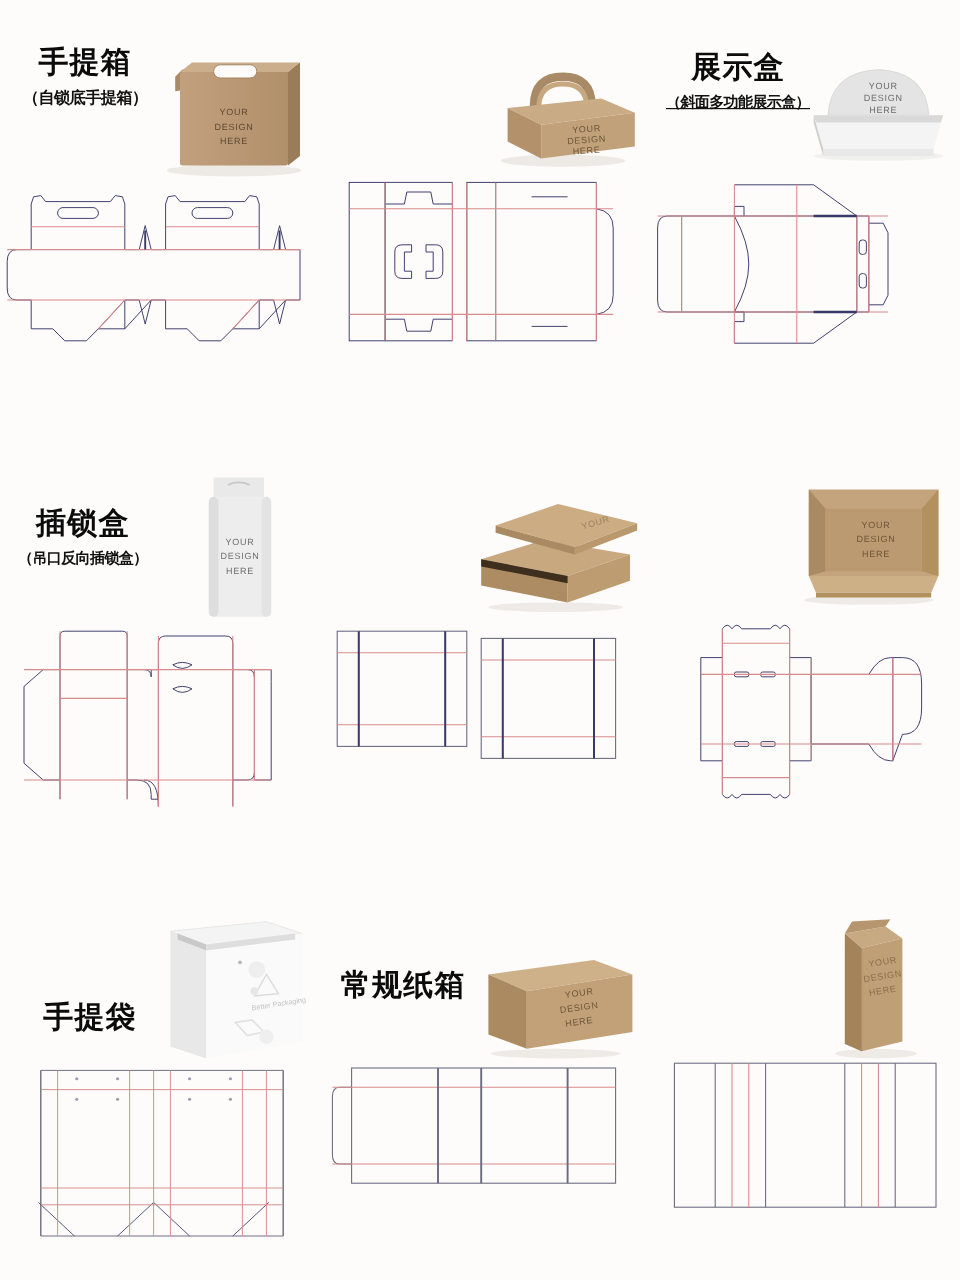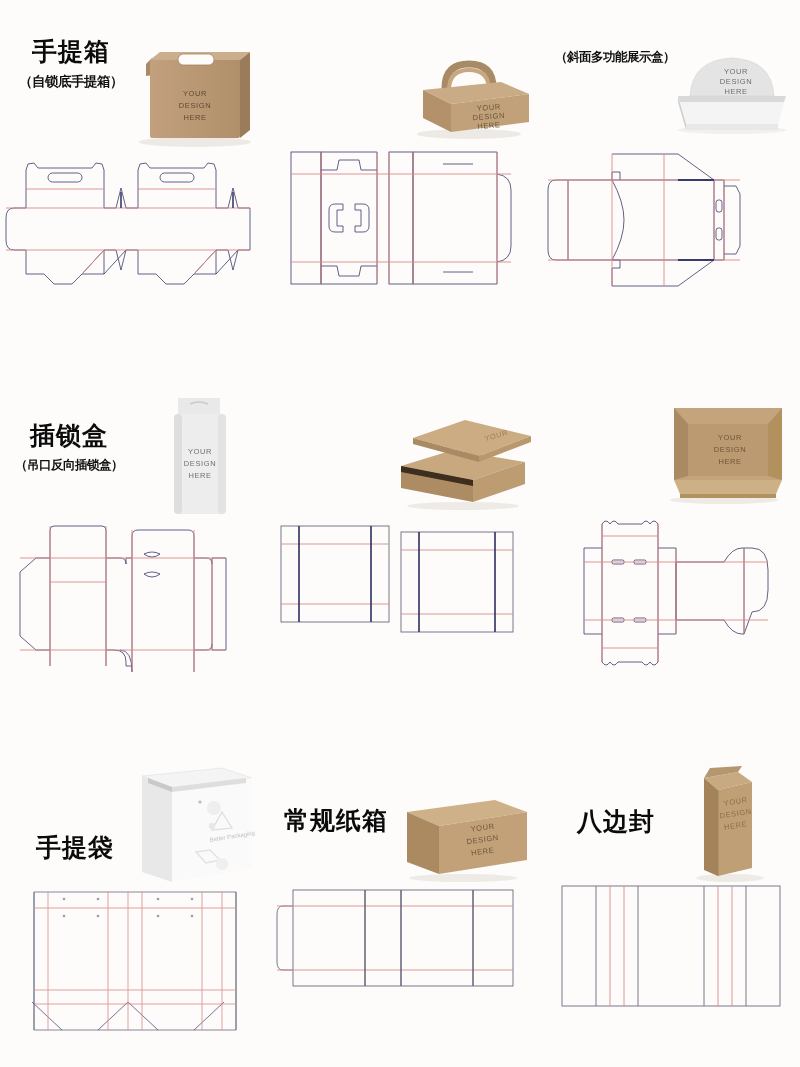--- a/index.html
+++ b/index.html
@@ -170,21 +170,22 @@
         <path d="M18,120 L238,120"></path>
         <path d="M48,10 L48,142 M104,10 L104,142 M116,10 L116,142 M140,10 L140,142"></path>
         <path d="M224,10 L224,142"></path>
       </g>
     </svg>
   </div>
 
   <div class="cell row1 col3">
     <div class="head">
       <div class="titlewrap" style="top:22px;left:6px;">
-        <div class="subtitle" style="font-size:12.5px;">（斜面多功能展示盒）</div>
+        <div class="title">展示盒</div>
+        <div class="subtitle" style="font-size:12.5px;text-decoration:underline;">（斜面多功能展示盒）</div>
       </div>
       <svg class="photo" style="left:132px;top:26px;" width="130" height="100" viewBox="0 0 130 100">
         <ellipse cx="66" cy="84" rx="54" ry="4" fill="#ececec" opacity="0.8"></ellipse>
         <path d="M24,50 Q26,14 66,12 Q106,14 108,50 Z" fill="#e4e4e4" stroke="#d2d2d2" stroke-width="0.6"></path>
         <path d="M12,50 L120,50 L112,78 L20,78 Z" fill="#f4f4f4"></path>
         <path d="M12,50 L120,50 L118,56 L14,56 Z" fill="#d9d9d9"></path>
         <path d="M20,78 L112,78 L112,84 L20,84 Z" fill="#e8e8e8"></path>
         <path d="M12,50 L20,78 L20,84 L12,56 Z" fill="#cfcfcf"></path>
         <text class="mock-text" x="70" y="28" fill="#6d6d6d">YOUR</text>
         <text class="mock-text" x="70" y="38" fill="#6d6d6d">DESIGN</text>
@@ -399,23 +400,20 @@
         <path d="M2,28 L238,28 M2,92 L238,92"></path>
       </g>
       <g fill="none" stroke="#6b6b80" stroke-width="1.6">
         <path d="M90,12 L90,108 M126,12 L126,108 M198,12 L198,108"></path>
       </g>
     </svg>
   </div>
 
   <div class="cell row3 col3">
     <div class="head">
-      <div class="titlewrap" style="top:48px;left:12px;width:140px;">
-        <div class="title">八边封</div>
-      </div>
       <svg class="photo" style="left:140px;top:0px;" width="110" height="128" viewBox="0 0 110 128">
         <ellipse cx="56" cy="118" rx="34" ry="4" fill="#eae6e1" opacity="0.8"></ellipse>
         <path d="M30,18 L64,12 L78,22 L44,30 Z" fill="#c8aa82"></path>
         <path d="M30,18 L44,30 L44,116 L30,110 Z" fill="#a4835b"></path>
         <path d="M44,30 L78,22 L78,108 L44,116 Z" fill="#bf9f76"></path>
         <path d="M44,30 L44,116" stroke="#9c7d56" stroke-width="0.6" fill="none"></path>
         <path d="M30,18 L36,8 L68,6 L64,12 Z" fill="#b5966e"></path>
         <text class="mock-text" x="62" y="44" fill="#8b7049" transform="rotate(-9 62 44)">YOUR</text>
         <text class="mock-text" x="62" y="56" fill="#8b7049" transform="rotate(-9 62 56)">DESIGN</text>
         <text class="mock-text" x="62" y="68" fill="#8b7049" transform="rotate(-9 62 68)">HERE</text>

